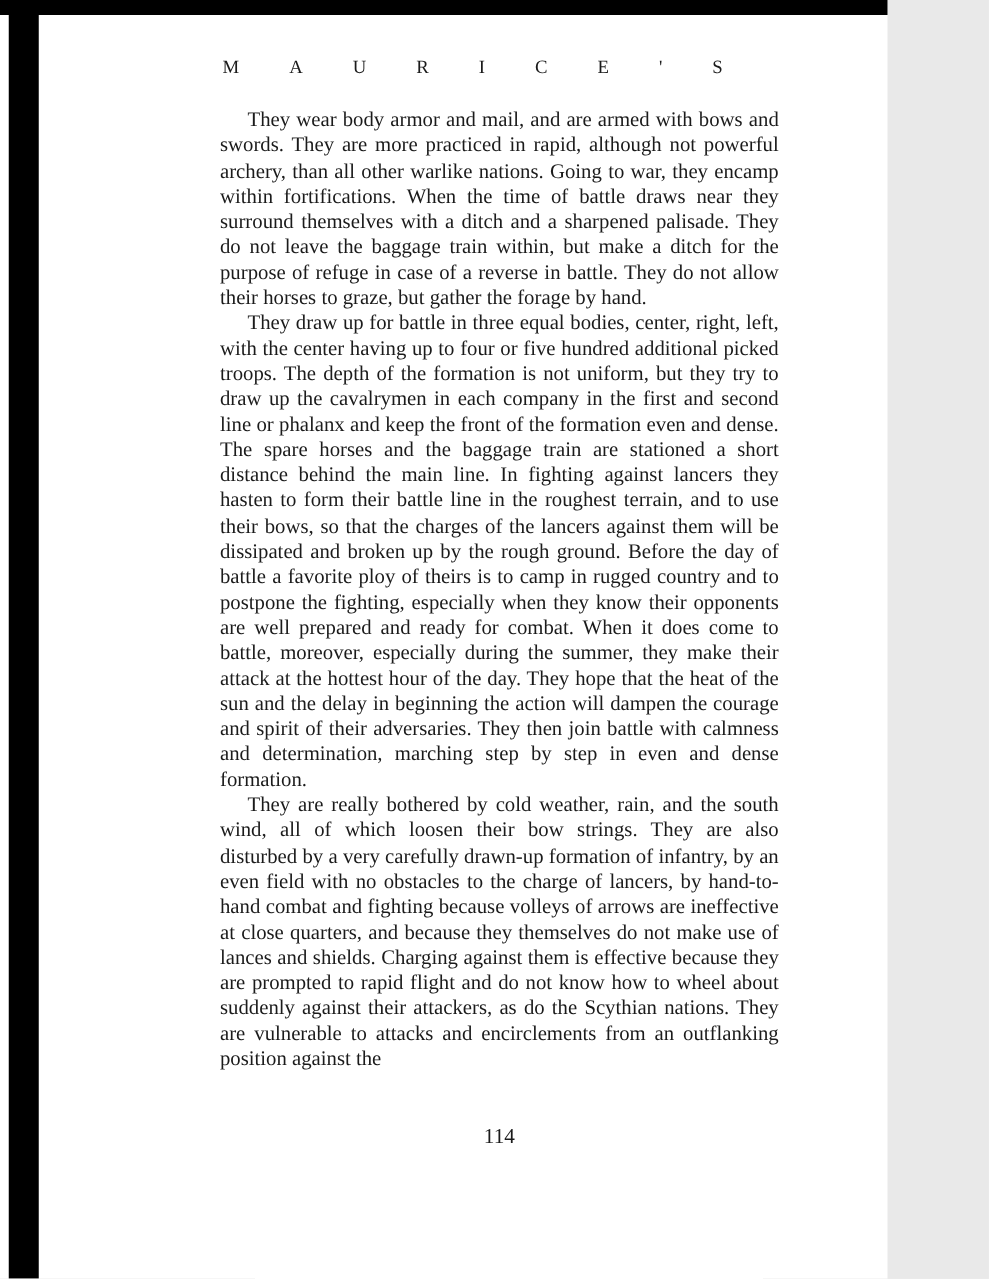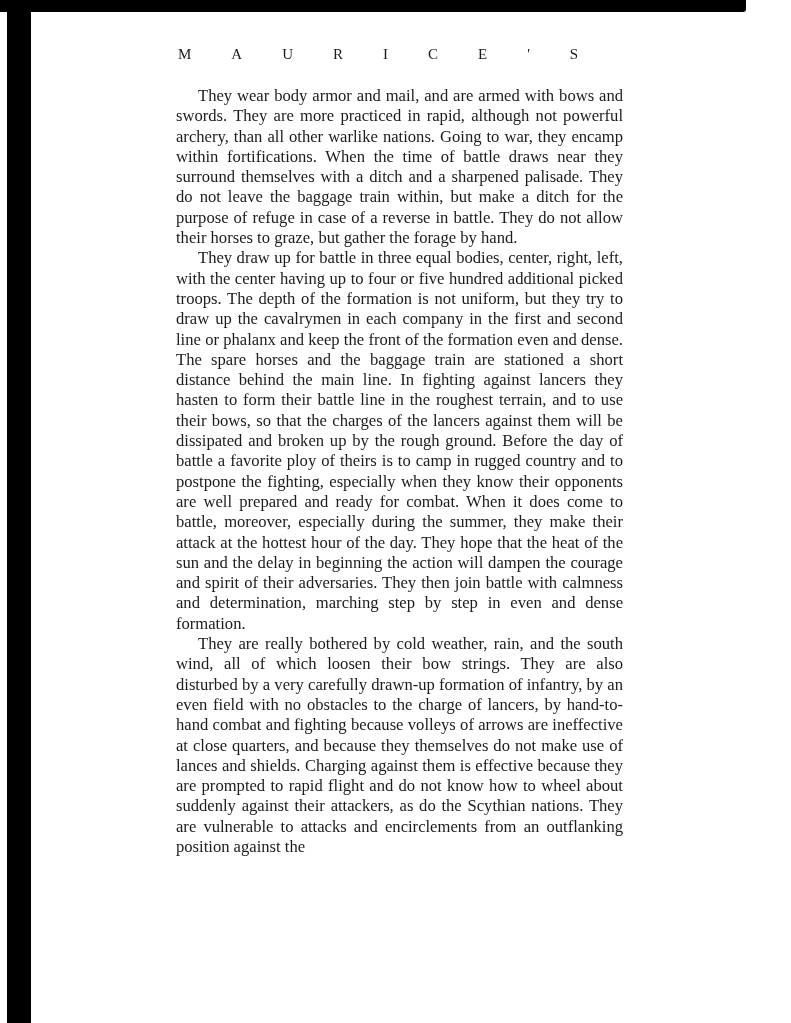--- a/index.html
+++ b/index.html
@@ -2,21 +2,21 @@
 <html lang="en" style="--ink: #1b1b1b; --paper: #ffffff; --scan-edge: #000000;"><head>
 <meta charset="utf-8">
 <style>
   html, body {
     margin: 0;
     padding: 0;
     background: #e9e9e9;
   }
   .page {
     position: relative;
-    width: 791px;
+    width: 710px;
     height: 1023px;
     background: var(--paper, #ffffff);
     overflow: hidden;
     font-family: "Liberation Serif", "DejaVu Serif", serif;
     color: var(--ink, #1b1b1b);
   }
   
   .scan-edge-top {
     position: absolute;
     top: 0;
@@ -79,14 +79,15 @@
   <div class="scan-edge-left"></div>
 
   <div class="running-head">MAURICE'S</div>
 
   <div class="body-text">
     <p>They wear body armor and mail, and are armed with bows and swords. They are more practiced in rapid, although not powerful archery, than all other warlike nations. Going to war, they encamp within fortifications. When the time of battle draws near they surround themselves with a ditch and a sharpened palisade. They do not leave the baggage train within, but make a ditch for the purpose of refuge in case of a reverse in battle. They do not allow their horses to graze, but gather the forage by hand.</p>
     <p>They draw up for battle in three equal bodies, center, right, left, with the center having up to four or five hundred additional picked troops. The depth of the formation is not uniform, but they try to draw up the cavalrymen in each company in the first and second line or phalanx and keep the front of the formation even and dense. The spare horses and the baggage train are stationed a short distance behind the main line. In fighting against lancers they hasten to form their battle line in the roughest terrain, and to use their bows, so that the charges of the lancers against them will be dissipated and broken up by the rough ground. Before the day of battle a favorite ploy of theirs is to camp in rugged country and to postpone the fighting, especially when they know their opponents are well prepared and ready for combat. When it does come to battle, moreover, especially during the summer, they make their attack at the hottest hour of the day. They hope that the heat of the sun and the delay in beginning the action will dampen the courage and spirit of their adversaries. They then join battle with calmness and determination, marching step by step in even and dense formation.</p>
     <p>They are really bothered by cold weather, rain, and the south wind, all of which loosen their bow strings. They are also disturbed by a very carefully drawn-up formation of infantry, by an even field with no obstacles to the charge of lancers, by hand-to-hand combat and fighting because volleys of arrows are ineffective at close quarters, and because they themselves do not make use of lances and shields. Charging against them is effective because they are prompted to rapid flight and do not know how to wheel about suddenly against their attackers, as do the Scythian nations. They are vulnerable to attacks and encirclements from an outflanking position against the</p>
   </div>
 
+  <div class="page-number">114</div>
 
 </div>
 
 </body></html>

